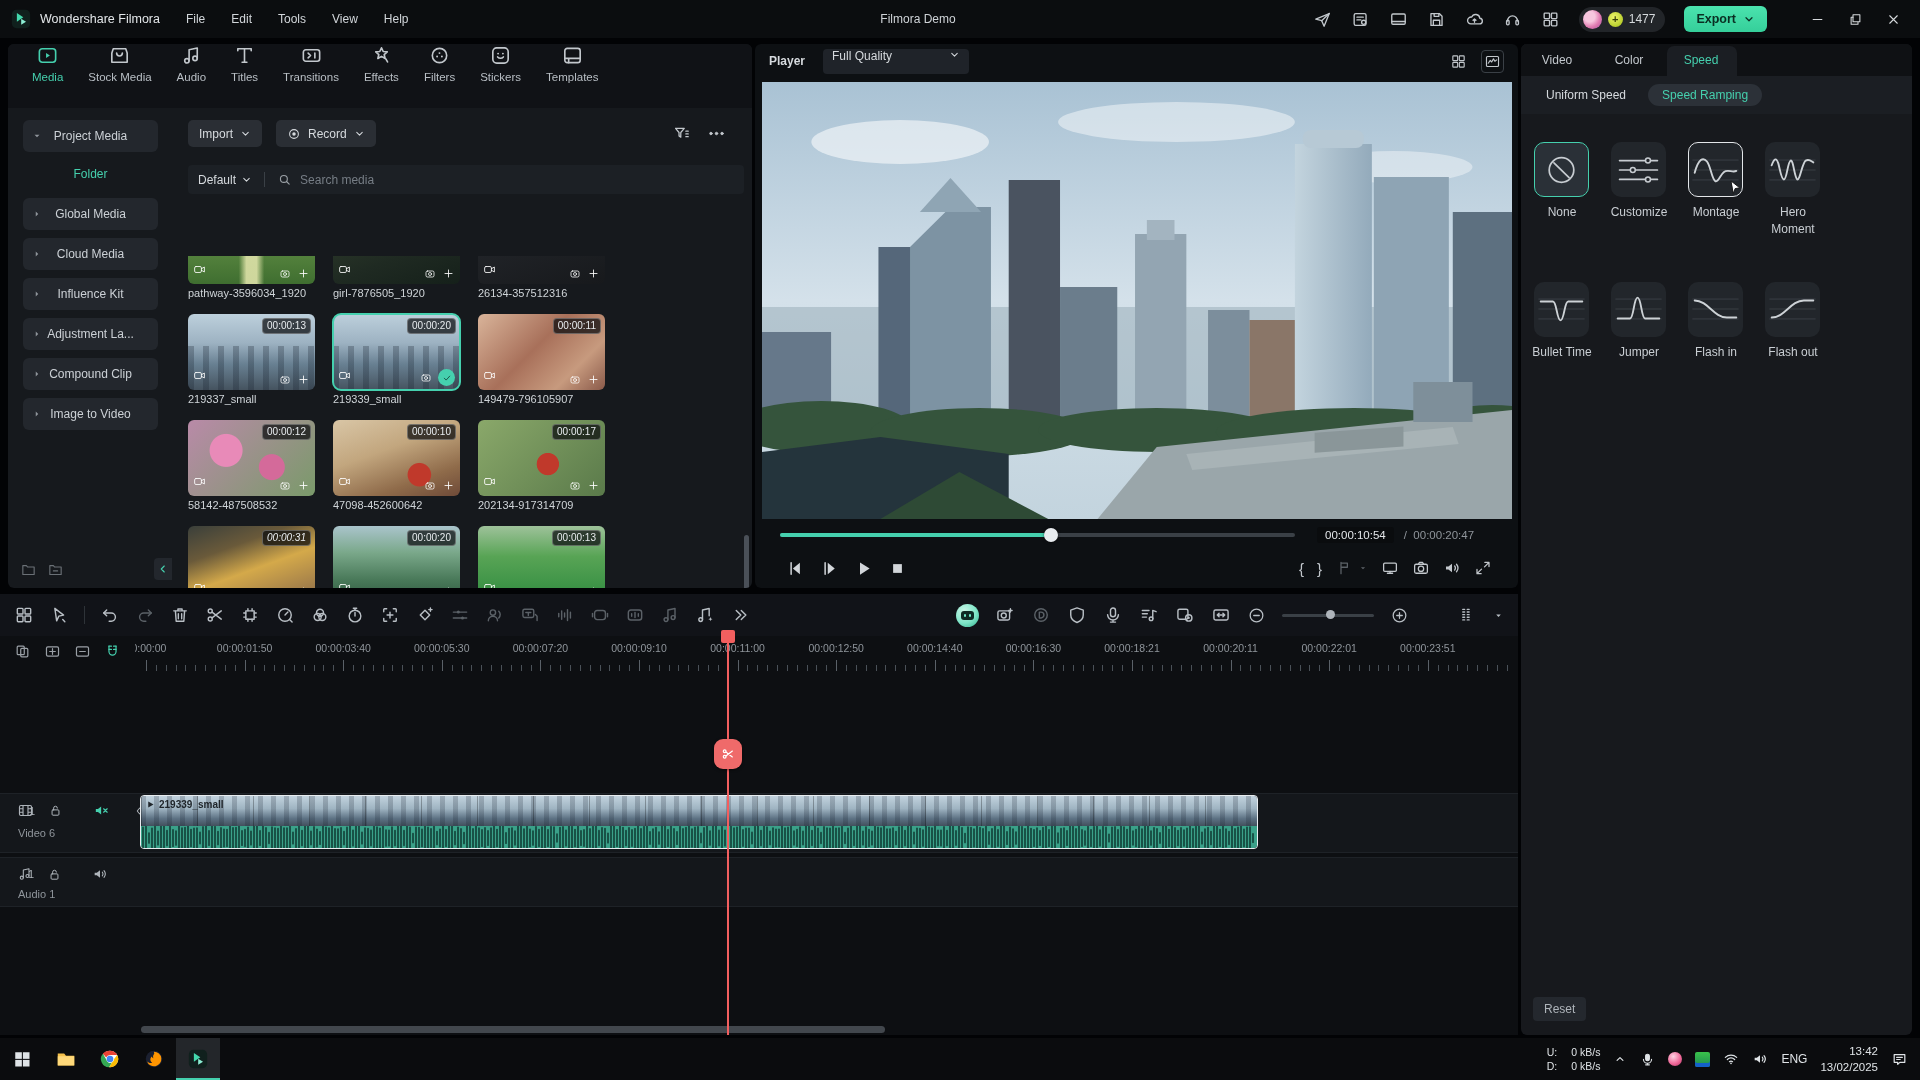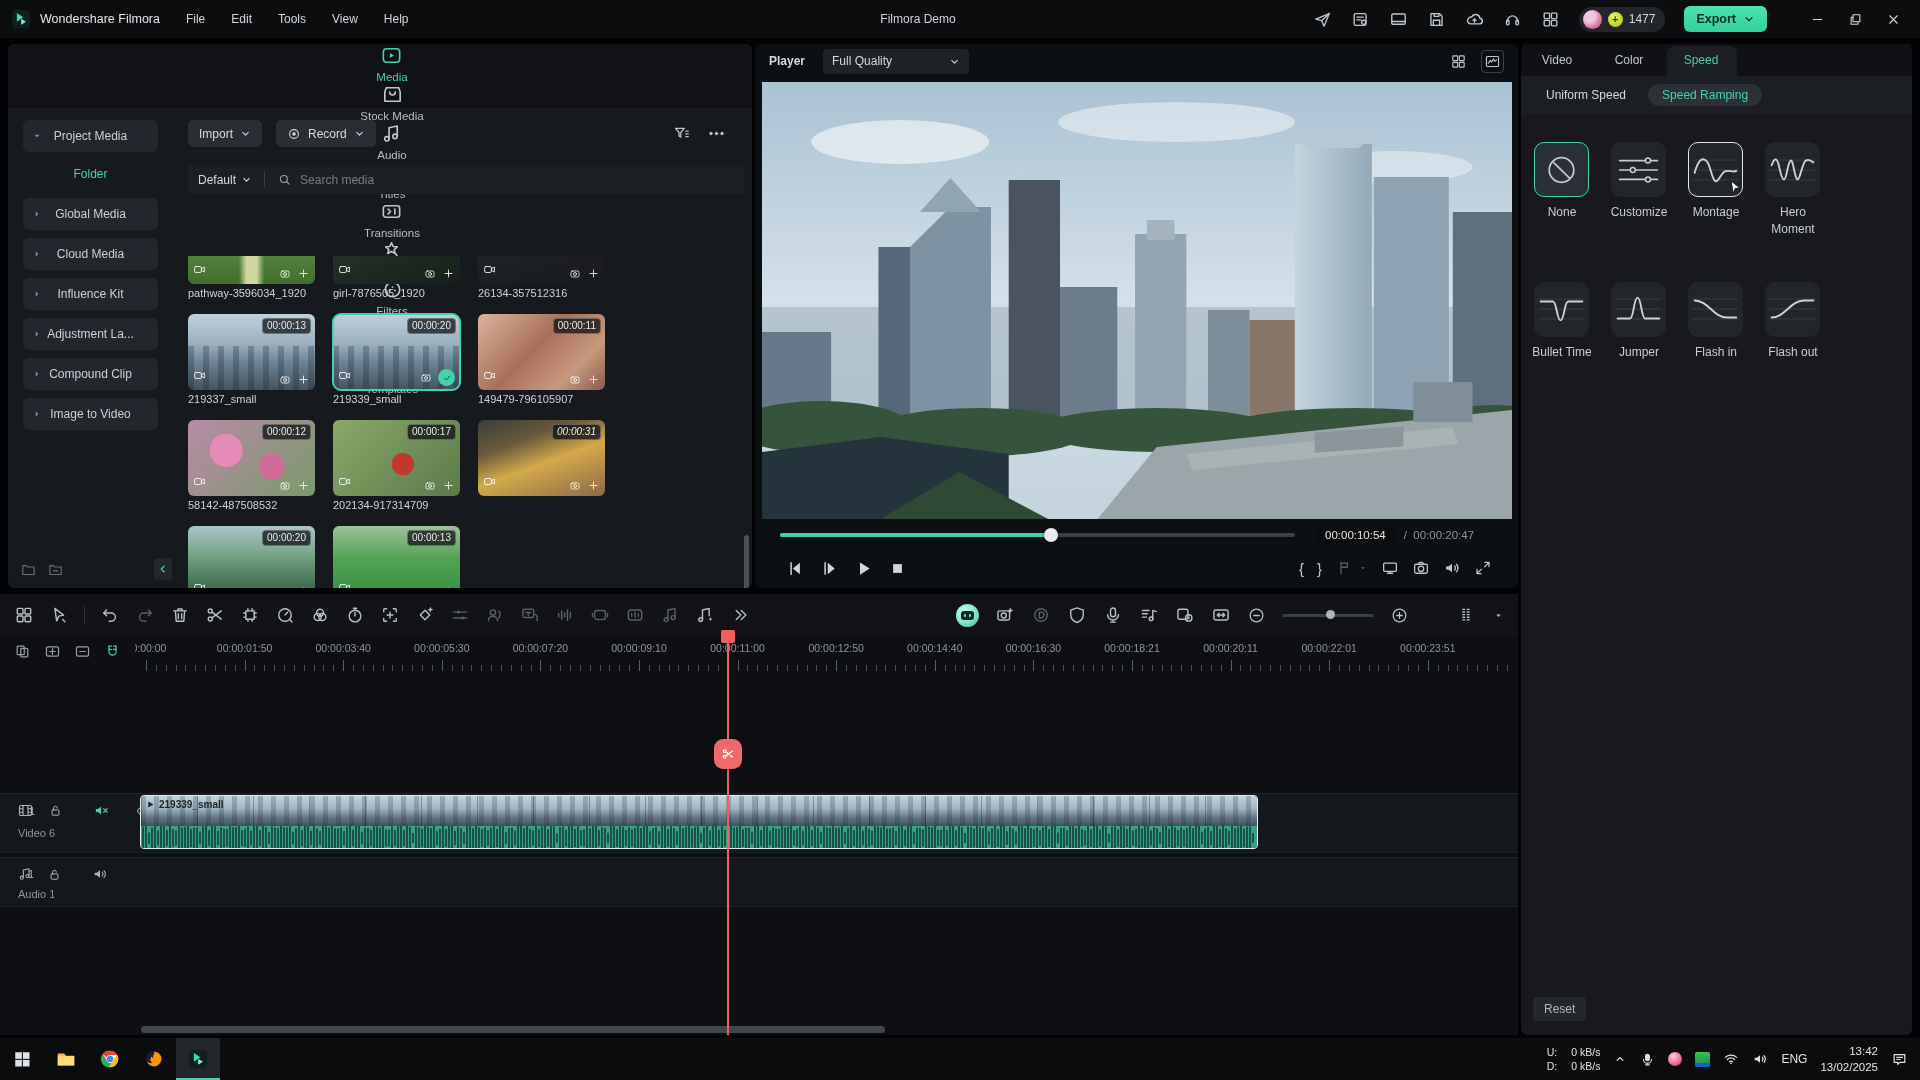--- a/index.html
+++ b/index.html
@@ -29,21 +29,21 @@
   .winbtn { width:34px; height:30px; display:flex; align-items:center; justify-content:center; color:#d6d9dc; }
 
   
   .panel { position:absolute; background:#16191d; border-radius:6px; }
   #left-panel { left:8px; top:44px; width:744px; height:544px; overflow:hidden; }
   #player-panel { left:755px; top:44px; width:763px; height:544px; background:#0d1013; }
   #right-panel { left:1521px; top:44px; width:391px; height:991px; background:#17191d; }
   #timeline { position:absolute; left:0; top:594px; width:1518px; height:441px; background:#0d0f12; }
 
   
-  #media-tabs { height:64px; background:#101216; display:flex; align-items:center; padding:0 0 0 24px;flex-direction:column; }
+  #media-tabs { height:64px; background:#101216; display:flex; gap:25px; padding:0 0 0 24px; }
   .mtab { display:flex; flex-direction:column; align-items:center; gap:4px; color:#b9bfc5; font-size:11.5px; cursor:default; }
   .mtab .icon { color:#c2c7cc; }
   .mtab.active { color:#45d0ae; }
   .mtab.active .icon { color:#45d0ae; }
 
   #panel-body { display:flex; height:480px; position:relative; }
   #sidebar { width:158px; padding:12px 8px 0 15px; position:relative; flex:none; }
   .side-item { position:relative; height:32px; margin-bottom:8px; background:#23272d; border-radius:6px; display:flex; align-items:center; justify-content:center; font-size:12px; color:#ccd1d6; }
   .side-item .caret { position:absolute; left:9px; color:#8f959b; }
   .side-link { height:28px; margin-bottom:10px; display:flex; align-items:center; justify-content:center; font-size:12px; color:#45d0ae; }
@@ -81,21 +81,21 @@
   .t-lady { background:radial-gradient(circle at 68% 72%, #c0392b 0 11%, transparent 12%), linear-gradient(160deg,#d9c6a6 0%,#c2a67e 40%,#8f6b4a 75%,#6e4a38 100%); }
   .t-picnic { background:radial-gradient(circle at 55% 58%, #c0392b 0 13%, transparent 14%), linear-gradient(135deg,#8aa86a,#5a7a4a); }
   .t-desk { background:linear-gradient(160deg,#3a3f3a 0%,#6a5a3a 30%,#d4a94a 55%,#8a6a4a 100%);font-style:italic; }
   .t-valley { background:linear-gradient(180deg,#aac4cc 0%,#7aa88a 35%,#4a7a5a 70%,#2f5a40 100%); }
   .t-fields { background:linear-gradient(180deg,#9ec29a 0%,#58a455 40%,#2f8a3f 100%); }
   #media-scrollbar { position:absolute; right:3px; top:427px; width:5px; height:82px; border-radius:3px; background:#4a5058; }
 
   
   #pheader { height:34px; display:flex; align-items:center; padding:0 14px; }
   #player-label { font-size:12px; color:#d6dade; font-weight:bold; }
-  #quality-dd { display:flex; align-items:center; justify-content:space-between; width:146px; height:25px; background:#1f2329; border-radius:4px; margin-left:18px; padding:0 9px; font-size:12px; color:#d6dade; }
+  #quality-dd { display:flex; align-items:flex-start; justify-content:space-between; width:146px; height:25px; background:#1f2329; border-radius:4px; margin-left:18px; padding:0 9px; font-size:12px; color:#d6dade; }
   #pheader .spacer { flex:1; }
   #pheader-icons { display:flex; align-items:center; gap:14px; color:#c2c7cc; }
   #scope-btn { border:1px solid #3a4046; border-radius:4px; padding:2px; }
   #video-area { position:absolute; left:7px; top:38px; width:750px; height:437px; background:#000; overflow:hidden; }
   #video-area svg { width:100%; height:100%; }
   #seek-row { position:absolute; left:0; top:478px; width:763px; height:26px; display:flex; align-items:center; }
   #seek-track { position:relative; margin-left:25px; width:515px; height:4px; border-radius:2px; background:#3a4046; }
   #seek-fill { position:absolute; left:0; top:0; height:4px; border-radius:2px; background:#45d0ae; }
   #seek-knob { position:absolute; top:-5px; width:14px; height:14px; border-radius:50%; background:#e8ecef; box-shadow:0 0 3px rgba(0,0,0,.6); }
   #timebox { margin-left:22px; background:#0a0c0e; border-radius:3px; padding:2px 8px; font-size:11.5px; color:#e3e6e9; }
@@ -654,20 +654,43 @@
                       </svg>
                     </span>
                     <span class="icon">
                       <svg width="13" height="13" viewBox="0 0 24 24" fill="none" stroke="currentColor" stroke-width="1.7">
                         <path d="M12 5.5v13M5.5 12h13"></path>
                       </svg>
                     </span>
                   </span>
                 </div>
                 <div class="mname">58142-487508532</div>
+              </div>
+              <div class="mitem">
+                <div class="thumb t-lady">
+                  <span class="dur">00:00:10</span>
+                  <span class="ov-bl"><svg width="13" height="13" viewBox="0 0 24 24" fill="none" stroke="currentColor" stroke-width="1.7">
+                      <rect x="3" y="6.5" width="12.5" height="11" rx="2.5"></rect>
+                      <path d="M15.5 10.5 21 7.5v9l-5.5-3"></path>
+                    </svg></span>
+                  <span class="ov-br">
+                    <span class="icon">
+                      <svg width="12" height="12" viewBox="0 0 24 24" fill="none" stroke="currentColor" stroke-width="1.7">
+                        <rect x="4" y="6" width="16" height="12" rx="3"></rect>
+                        <circle cx="12" cy="12" r="3"></circle>
+                      </svg>
+                    </span>
+                    <span class="icon">
+                      <svg width="13" height="13" viewBox="0 0 24 24" fill="none" stroke="currentColor" stroke-width="1.7">
+                        <path d="M12 5.5v13M5.5 12h13"></path>
+                      </svg>
+                    </span>
+                  </span>
+                </div>
+                <div class="mname">47098-452600642</div>
               </div>
               <div class="mitem">
                 <div class="thumb t-picnic">
                   <span class="dur">00:00:17</span>
                   <span class="ov-bl"><svg width="13" height="13" viewBox="0 0 24 24" fill="none" stroke="currentColor" stroke-width="1.7">
                       <rect x="3" y="6.5" width="12.5" height="11" rx="2.5"></rect>
                       <path d="M15.5 10.5 21 7.5v9l-5.5-3"></path>
                     </svg></span>
                   <span class="ov-br">
                     <span class="icon">

